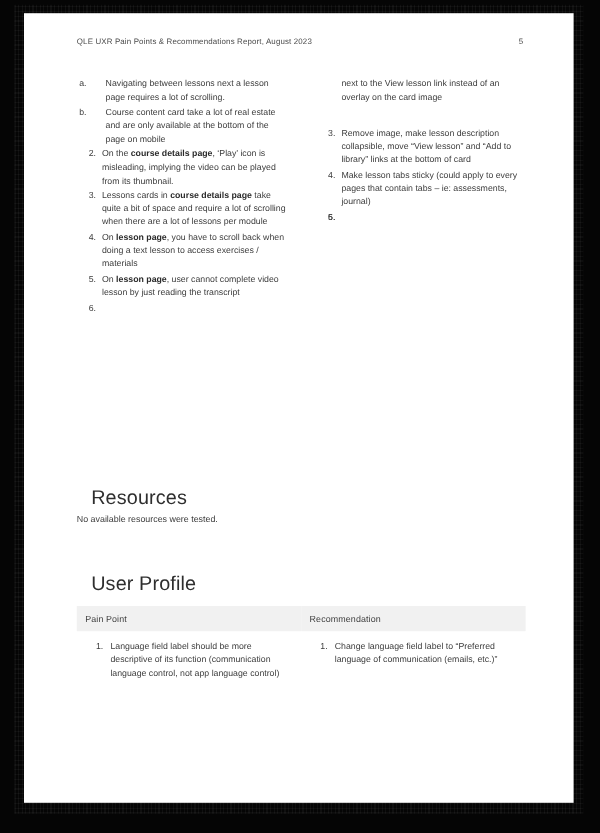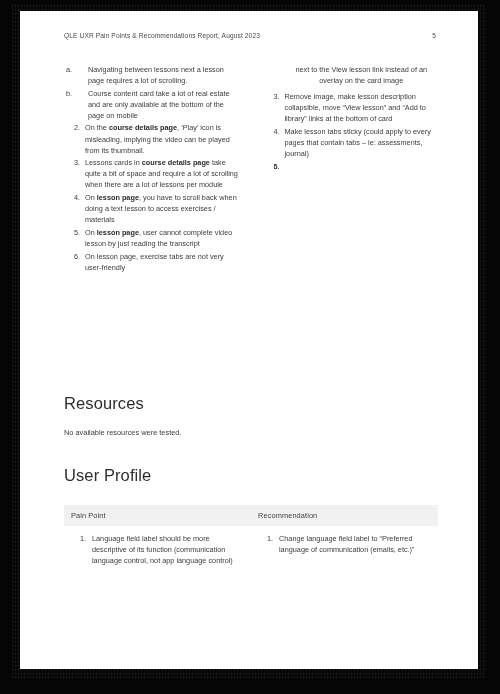--- a/index.html
+++ b/index.html
@@ -88,22 +88,21 @@
     width: 14px;
     text-align: right;
     color: #3c3c3c;
   }
   
   .continuation {
     padding-left: 21px;
     font-size: 7.3px;
     line-height: 11.1px;
     color: #3c3c3c;
-    margin-bottom: 5px;
-    text-align: center;
+    margin-bottom: 19px;
   }
 
   ol.lvl2 {
     margin: 0 0 0 0;
     padding: 0;
     list-style: none;
   }
   ol.lvl2 > li {
     position: relative;
     padding-left: 24px;
@@ -122,21 +121,21 @@
   b, .b { font-weight: bold; color: #2b2b2b; }
 
   
   .section-heading {
     position: absolute;
     left: 44px;
     font-size: 16.5px;
     font-weight: normal;
     color: #2e2e2e;
     letter-spacing: .1px;
-    margin: 0;
+    margin: 12px;
   }
   .section-para {
     position: absolute;
     left: 44px;
     font-size: 7.4px;
     color: #3c3c3c;
     line-height: 11px;
   }
 
   #heading-resources { top: 383px; }
@@ -217,21 +216,21 @@
         <li>
           <span class="num">3.</span><span>Lessons cards in </span><b>course details page</b><span> take quite a bit of space and require a lot of scrolling when there are a lot of lessons per module</span>
         </li>
         <li>
           <span class="num">4.</span><span>On </span><b>lesson page</b><span>, you have to scroll back when doing a text lesson to access exercises / materials</span>
         </li>
         <li>
           <span class="num">5.</span><span>On </span><b>lesson page</b><span>, user cannot complete video lesson by just reading the transcript</span>
         </li>
         <li>
-          <span class="num">6.</span><span>On lesson page, exercise tabs are not very user-friendly</span><b></b><span></span>
+          <span class="num">6.</span><b></b><span></span>
         </li>
       </ol>
     </div>
 
     <div class="col">
       <div class="continuation">next to the View lesson link instead of an overlay on the card image</div>
 
       <ol class="lvl1">
         <li>
           <span class="num">3.</span><span>Remove image, make lesson description collapsible, move “View lesson” and “Add to library” links at the bottom of card</span>

